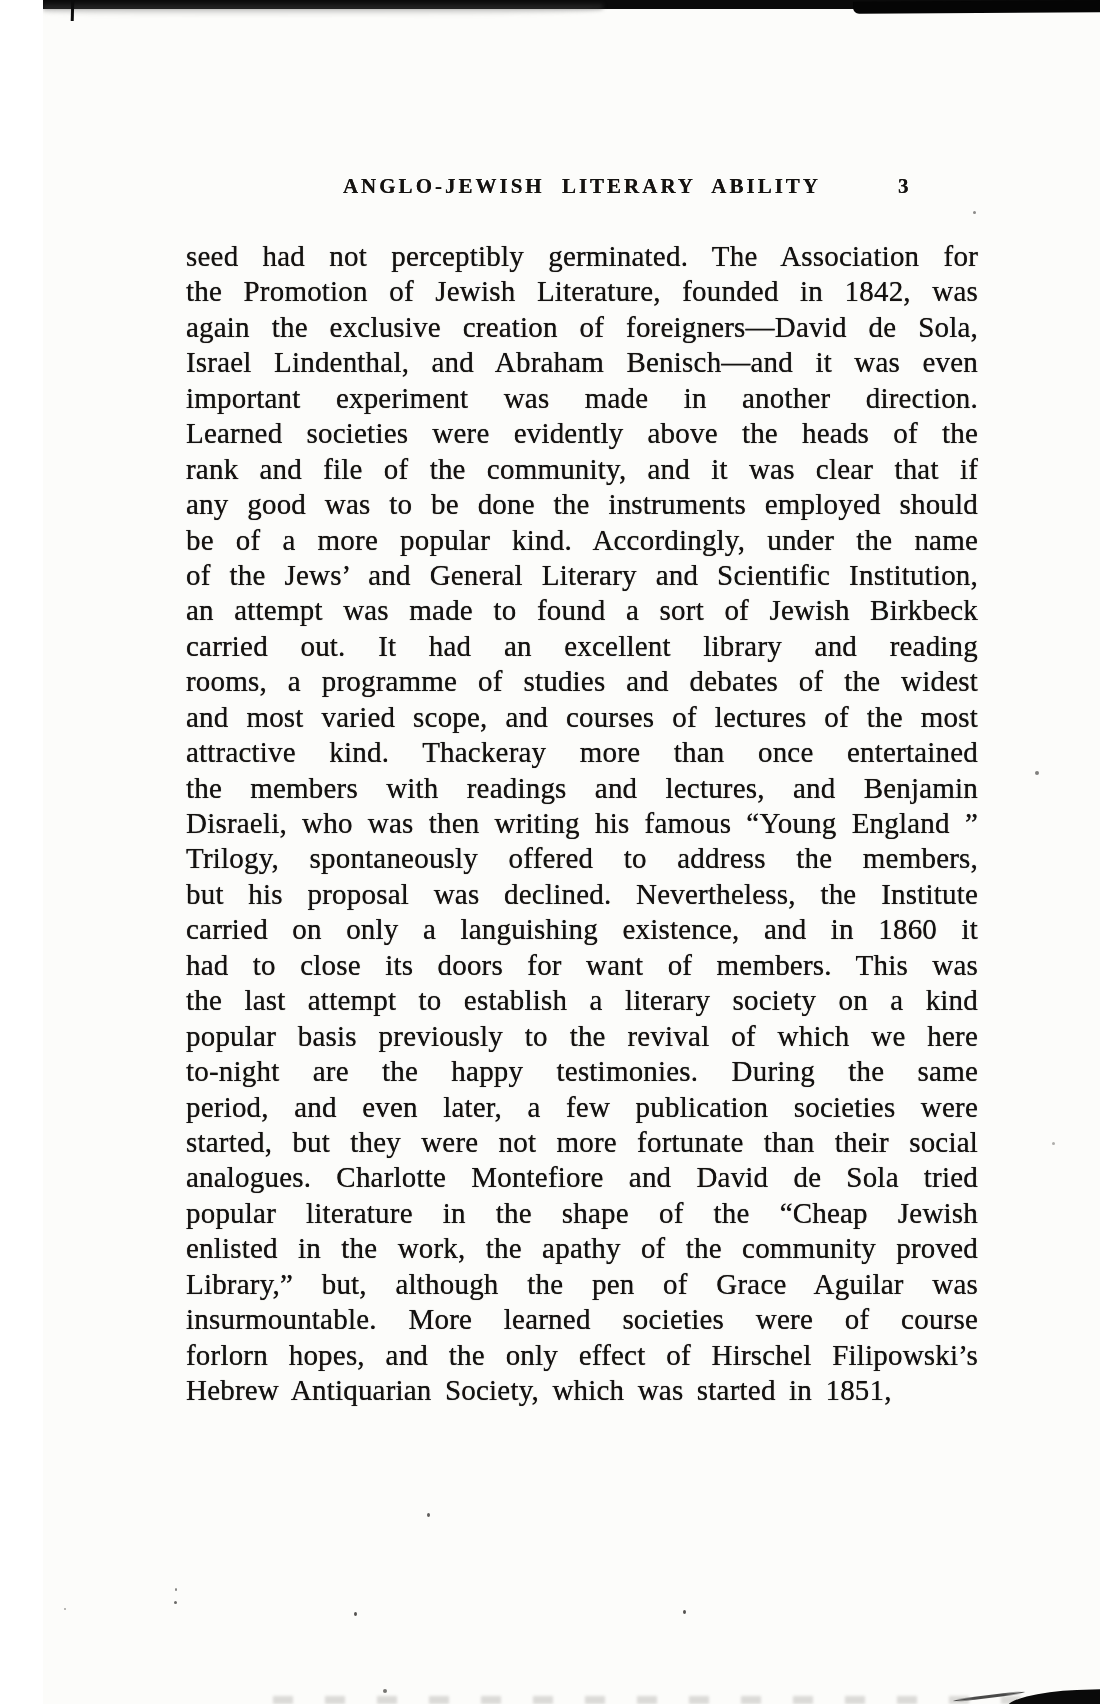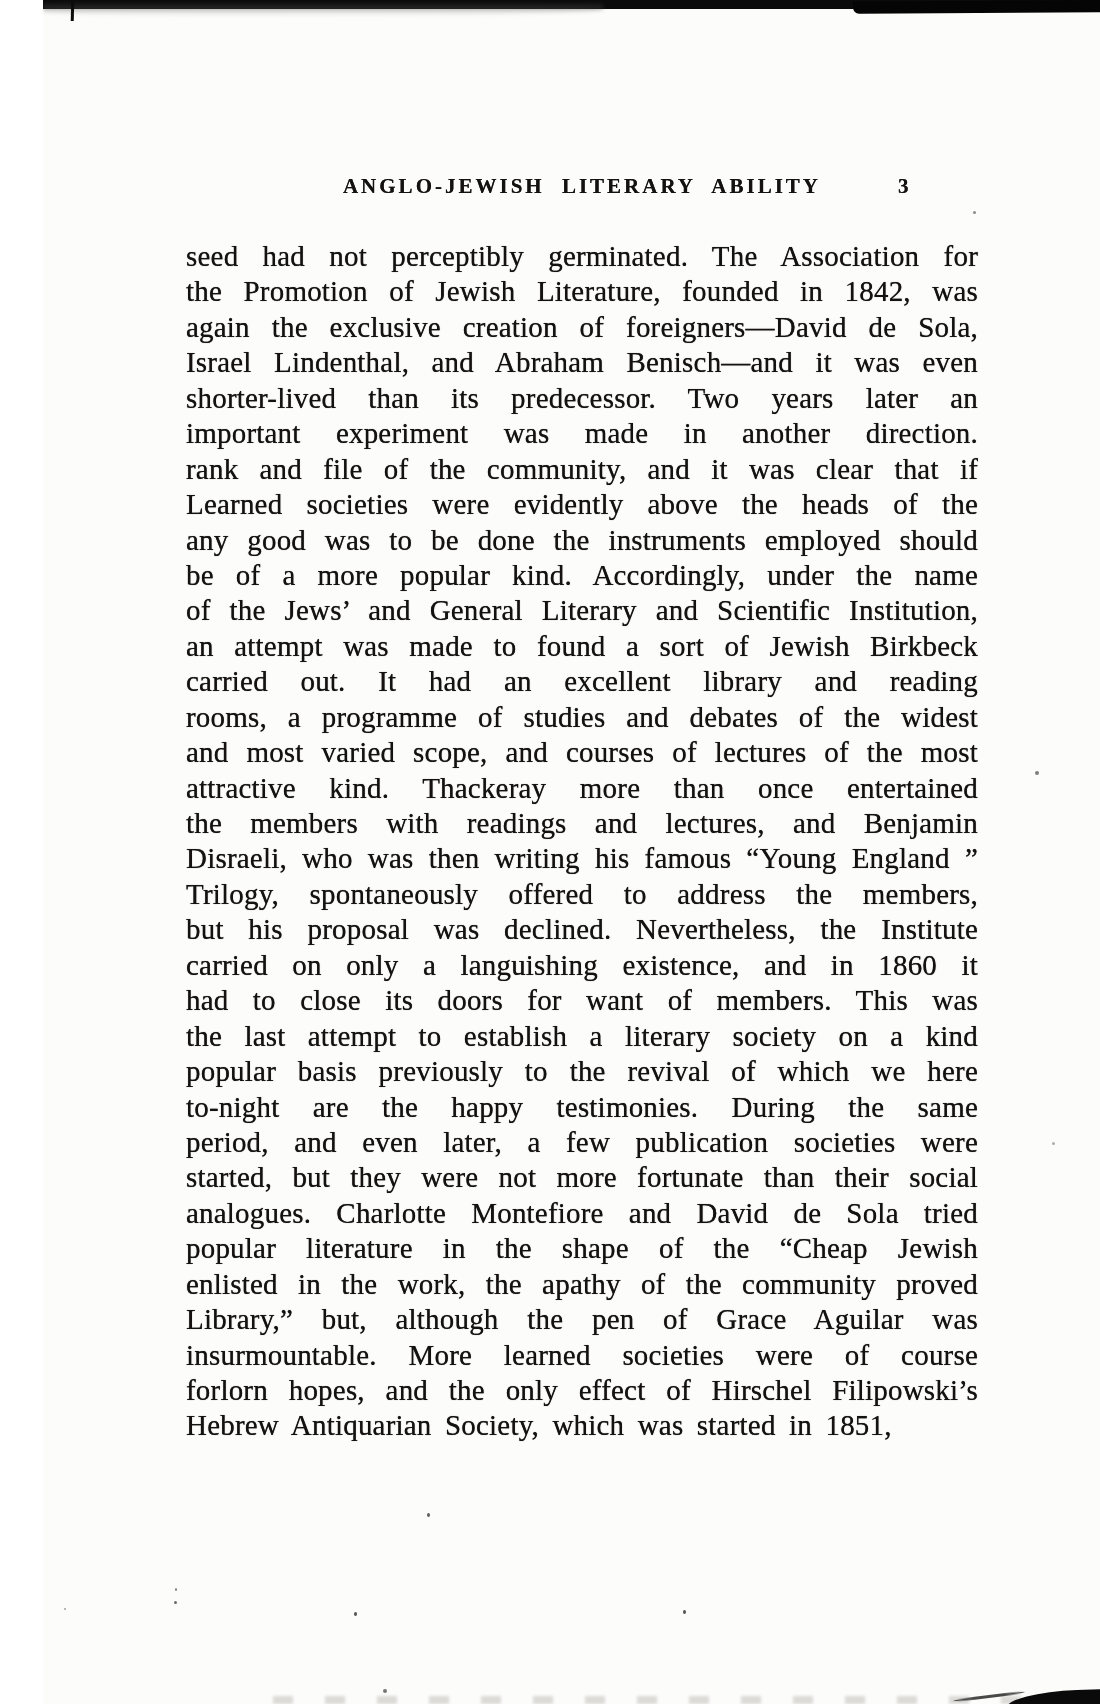--- a/index.html
+++ b/index.html
@@ -160,24 +160,23 @@
   <div class="header">
     <div class="header-title">ANGLO-JEWISH LITERARY ABILITY</div>
     <div class="page-number">3</div>
   </div>
 
   <div class="body-text">
       <div class="line">seed had not perceptibly germinated. The Association for</div>
       <div class="line">the Promotion of Jewish Literature, founded in 1842, was</div>
       <div class="line">again the exclusive creation of foreigners—David de Sola,</div>
       <div class="line">Israel Lindenthal, and Abraham Benisch—and it was even</div>
-      <div class="line">shorter-lived than its predecessor. Two years later an</div>
       <div class="line">important experiment was made in another direction.</div>
+      <div class="line">Learned societies were evidently above the heads of the</div>
       <div class="line">rank and file of the community, and it was clear that if</div>
-      <div class="line">Learned societies were evidently above the heads of the</div>
       <div class="line">any good was to be done the instruments employed should</div>
       <div class="line">be of a more popular kind. Accordingly, under the name</div>
       <div class="line">of the Jews’ and General Literary and Scientific Institution,</div>
       <div class="line">an attempt was made to found a sort of Jewish Birkbeck</div>
       <div class="line">carried out. It had an excellent library and reading</div>
       <div class="line">rooms, a programme of studies and debates of the widest</div>
       <div class="line">and most varied scope, and courses of lectures of the most</div>
       <div class="line">attractive kind. Thackeray more than once entertained</div>
       <div class="line">the members with readings and lectures, and Benjamin</div>
       <div class="line">Disraeli, who was then writing his famous “Young England ”</div>

